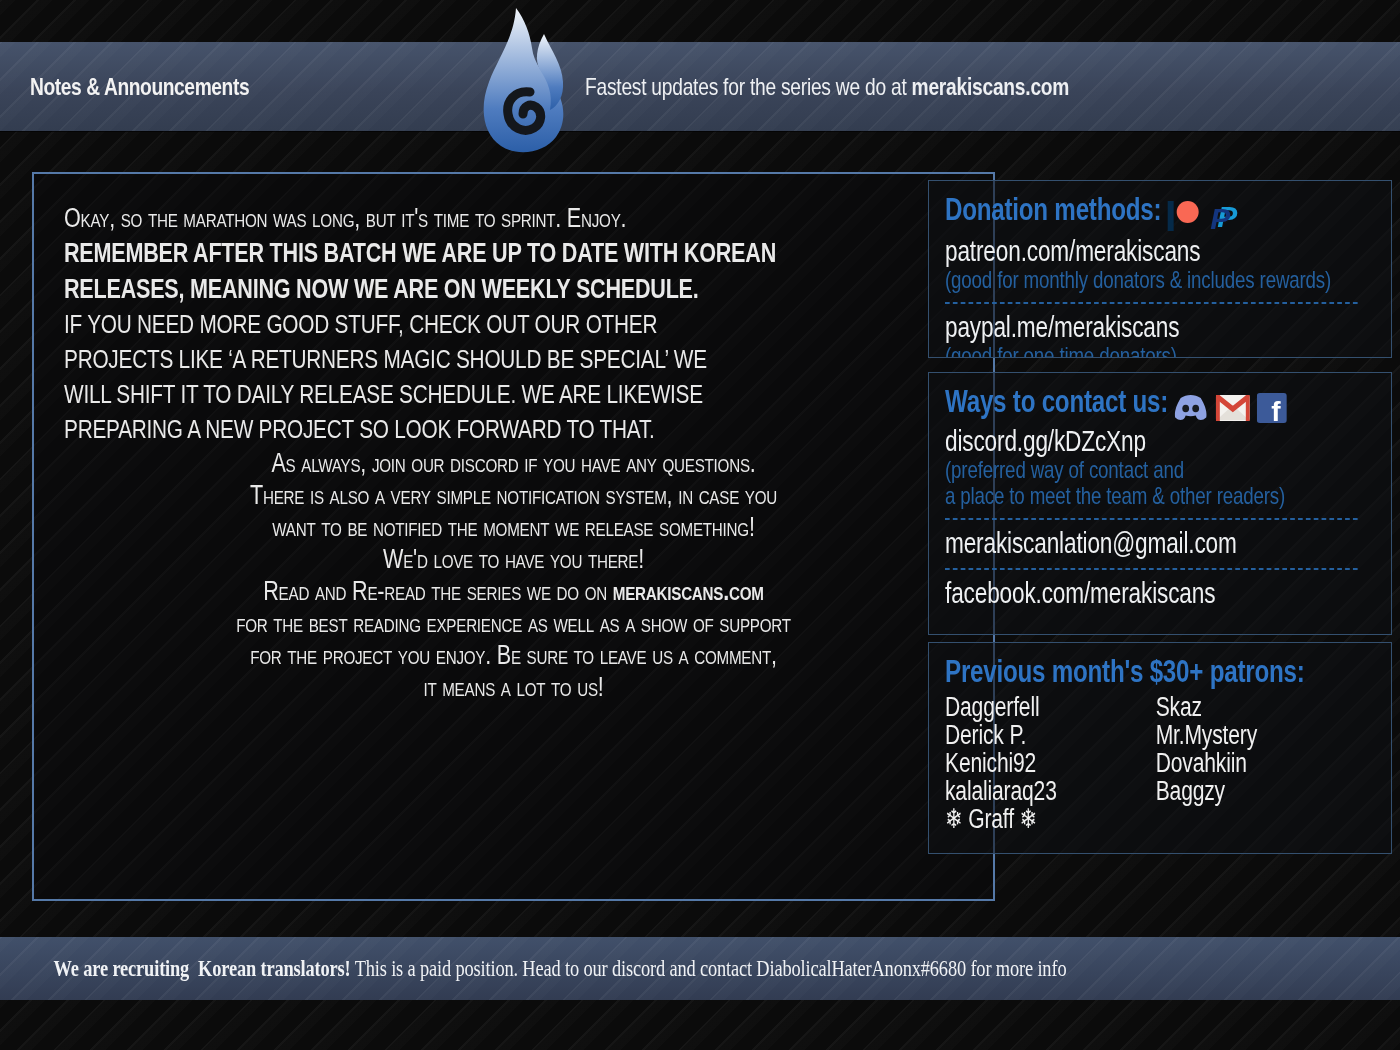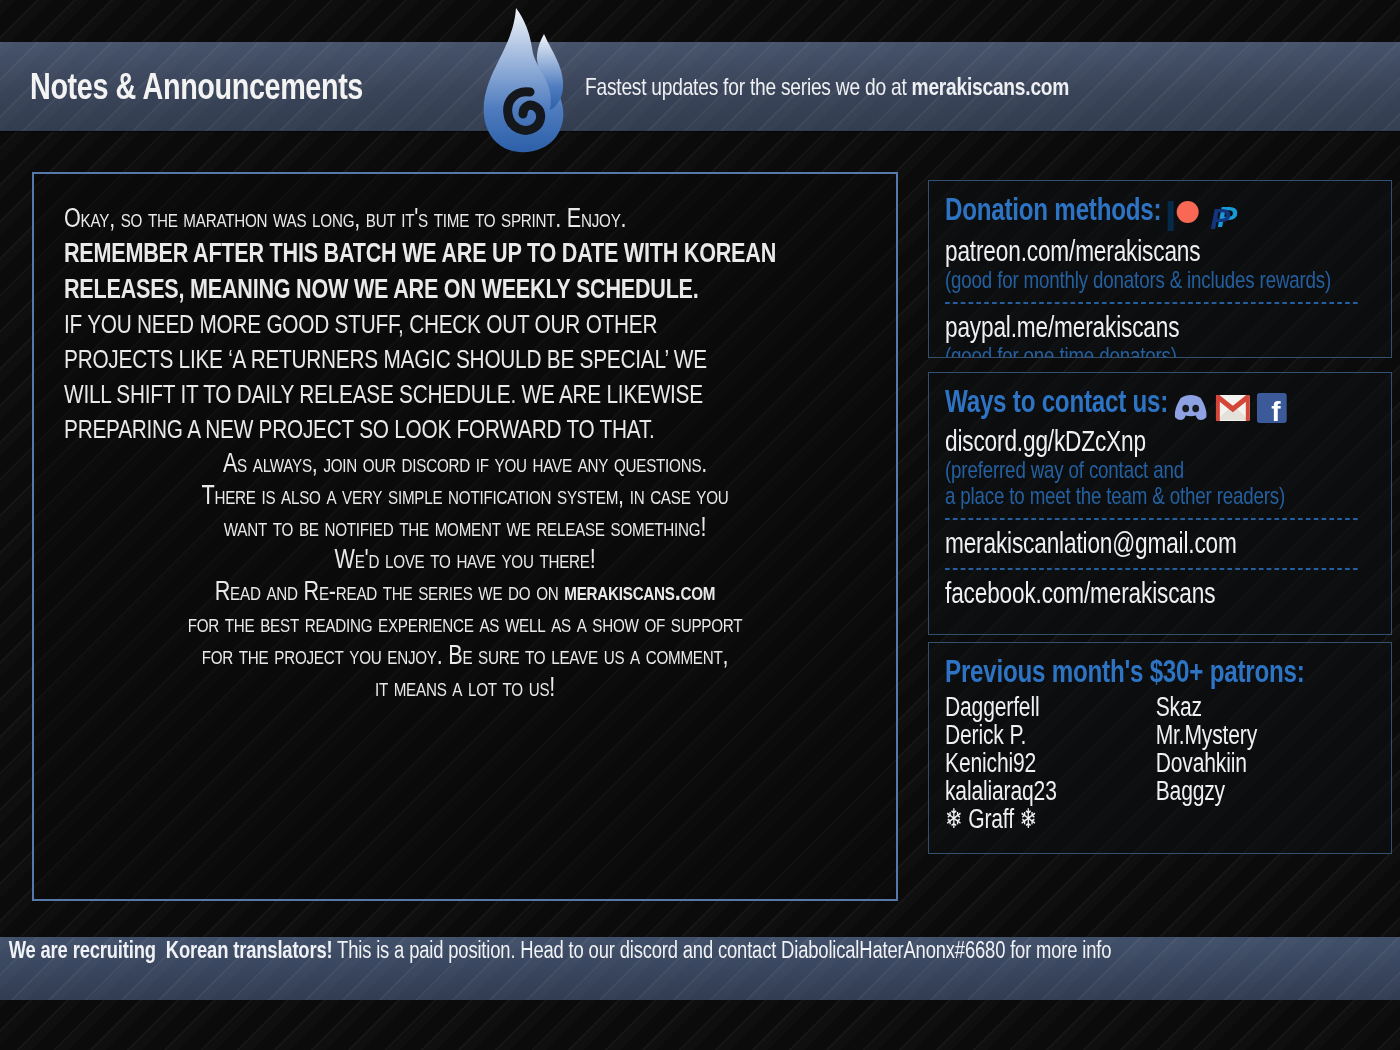--- a/index.html
+++ b/index.html
@@ -22,29 +22,29 @@
   
   .topbar{
     position:absolute;left:0;top:42px;width:1400px;height:89px;
     background:linear-gradient(180deg,#46536b 0%,#3a4459 55%,#333d50 100%);
     box-shadow:0 1px 0 rgba(0,0,0,.6);
   }
   .topbar-inner{position:absolute;left:0;top:0;width:100%;height:100%;
     background-image:repeating-linear-gradient(135deg,
       rgba(255,255,255,0.05) 0 2px, rgba(255,255,255,0.015) 2px 11px, rgba(0,0,0,0) 11px 26px);}
   .page-title{position:absolute;left:30px;top:0;height:89px;display:flex;align-items:center;
-    font-size:36px;font-weight:bold;letter-spacing:-.5px;color:#f3f3f3;}
+    font-size:24px;font-weight:bold;letter-spacing:-.5px;color:#f3f3f3;}
   .tagline{position:absolute;left:585px;top:0;height:89px;display:flex;align-items:center;
     font-size:24px;color:#eef0f3;letter-spacing:-.3px;white-space:nowrap;}
   .tagline b{font-weight:bold;}
   .flame{position:absolute;left:470px;top:6px;z-index:5;}
 
   
   .main-box{
-    position:absolute;left:32px;top:172px;width:866px;height:729px;box-sizing:border-box;
+    position:absolute;left:32px;top:172px;width:963px;height:729px;box-sizing:border-box;
     border:2px solid #5579a8;background:rgba(8,9,11,0.35);
     padding:28px 30px;overflow:hidden;
   }
   .main-box p{margin:0;}
   .p-smallcaps{font-variant:small-caps;font-size:27px;letter-spacing:-.3px;line-height:33px;}
   .p1{margin-top:12px;}
   .p2{margin-top:42px;font-weight:bold;font-size:27px;line-height:36px;letter-spacing:-.3px;}
   .p3{margin-top:34px;font-size:26px;line-height:35px;letter-spacing:-.3px;}
   .p4{margin-top:48px;text-align:center;line-height:32px;}
   .p5{margin-top:32px;text-align:center;line-height:32px;}
@@ -68,21 +68,21 @@
   .patron-name{font-size:27px;line-height:28px;color:#f0f0f0;letter-spacing:-.2px;white-space:nowrap;}
 
   
   .footbar{
     position:absolute;left:0;top:937px;width:1400px;height:63px;
     background:linear-gradient(180deg,#41506a 0%,#38445c 60%,#323c52 100%);
   }
   .footbar-inner{position:absolute;inset:0;
     background-image:repeating-linear-gradient(135deg,
       rgba(255,255,255,0.05) 0 2px, rgba(255,255,255,0.015) 2px 11px, rgba(0,0,0,0) 11px 26px);}
-  .foot-text{position:absolute;inset:0;display:flex;align-items:flex-start;}
+  .foot-text{position:absolute;inset:0;display:flex;align-items:center;font-family:Liberation Serif, serif;}
   .foot-line{text-align:center;font-size:23px;color:#f0f2f5;white-space:pre-wrap;letter-spacing:-.2px;}
   .foot-line b{font-weight:bold;}
 </style>
 </head>
 <body>
 
 <div class="topbar">
   <div class="topbar-inner"></div>
   <div class="page-title">
     <div class="cx">Notes &amp; Announcements</div>

